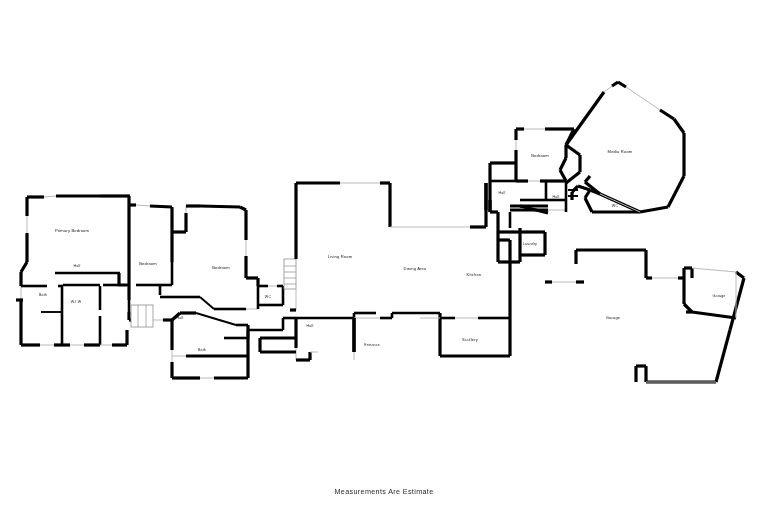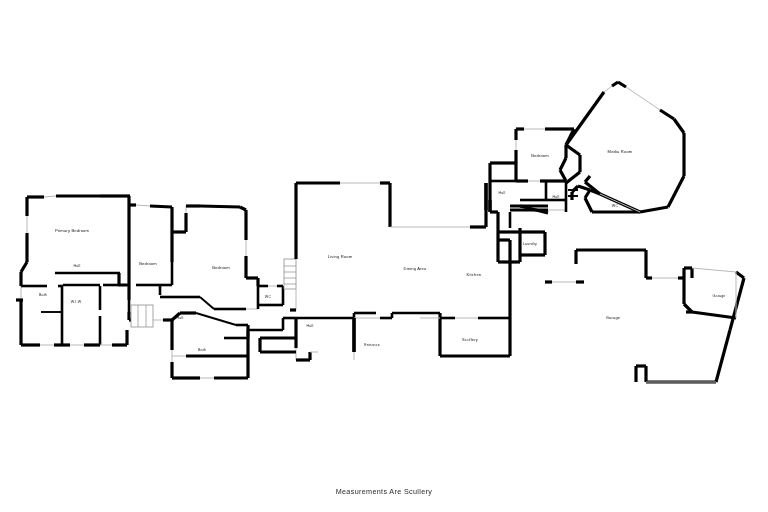--- a/index.html
+++ b/index.html
@@ -371,15 +371,15 @@
       <text class="room-label small" x="556" y="197">Hall</text>
       <text class="room-label" x="540" y="156">Bedroom</text>
       <text class="room-label" x="620" y="152">Media Room</text>
       <text class="room-label small" x="615" y="206">WC</text>
       <text class="room-label" x="613" y="318">Garage</text>
       <text class="room-label small" x="719" y="296">Garage</text>
     </g>
 
   </svg>
 
-  <div class="caption" style="top: 487px;">Measurements Are Scullery</div>
+  <div class="caption" style="top: 487px;">Measurements Are Estimate</div>
 
 </div>
 
 </body></html>

